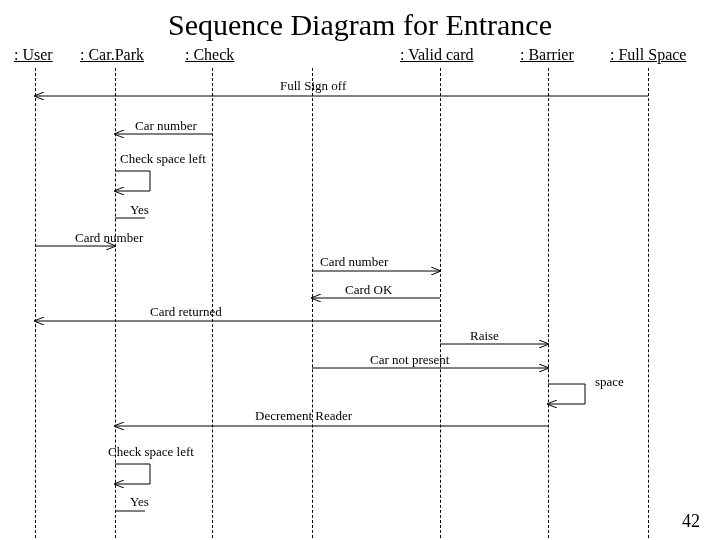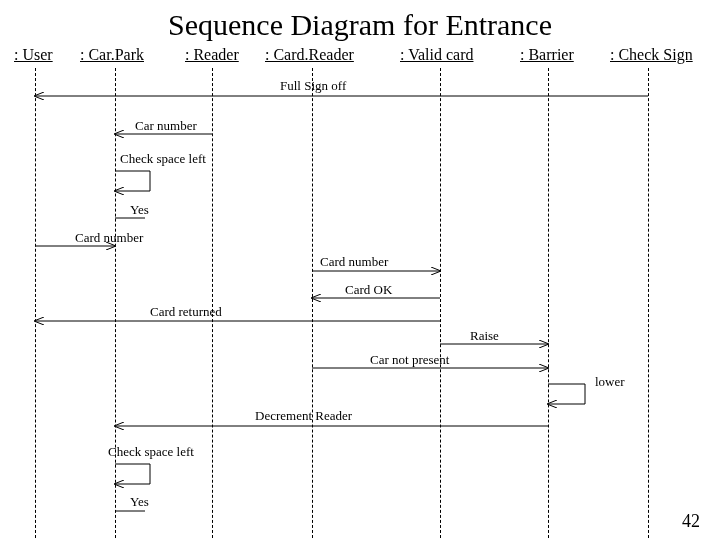--- a/index.html
+++ b/index.html
@@ -53,25 +53,24 @@
 </style>
 </head>
 <body>
 
 <div class="title">Sequence Diagram for Entrance</div>
 
 <div class="stage">
 
   <div class="participant" style="left:14px">: User</div>
   <div class="participant" style="left:80px">: Car.Park</div>
-  <div class="participant" style="left:185px">: Reader</div>
-  <div class="participant" style="left:265px">: Card.Reader</div>
+  <div class="participant" style="left:185px">: Check</div>
   <div class="participant" style="left:400px">: Valid card</div>
   <div class="participant" style="left:520px">: Barrier</div>
-  <div class="participant" style="left:610px">: Check Sign</div>
+  <div class="participant" style="left:610px">: Full Space</div>
 
   <div class="lifeline" style="left:35px"></div>
   <div class="lifeline" style="left:115px"></div>
   <div class="lifeline" style="left:212px"></div>
   <div class="lifeline" style="left:312px"></div>
   <div class="lifeline" style="left:440px"></div>
   <div class="lifeline" style="left:548px"></div>
   <div class="lifeline" style="left:648px"></div>
 
   <svg width="720" height="494">
@@ -113,20 +112,20 @@
   <div class="msg" style="left:280px; top:32px">Full Sign off</div>
   <div class="msg" style="left:135px; top:72px">Car number</div>
   <div class="msg" style="left:120px; top:105px">Check space left</div>
   <div class="msg" style="left:130px; top:156px">Yes</div>
   <div class="msg" style="left:75px; top:184px">Card number</div>
   <div class="msg" style="left:320px; top:208px">Card number</div>
   <div class="msg" style="left:345px; top:236px">Card OK</div>
   <div class="msg" style="left:150px; top:258px">Card returned</div>
   <div class="msg" style="left:470px; top:282px">Raise</div>
   <div class="msg" style="left:370px; top:306px">Car not present</div>
-  <div class="msg" style="left:595px; top:328px">lower</div>
+  <div class="msg" style="left:595px; top:328px">space</div>
   <div class="msg" style="left:255px; top:362px">Decrement Reader</div>
   <div class="msg" style="left:108px; top:398px">Check space left</div>
   <div class="msg" style="left:130px; top:448px">Yes</div>
 
 </div>
 
 <div class="slide-num">42</div>
 
 </body></html>

